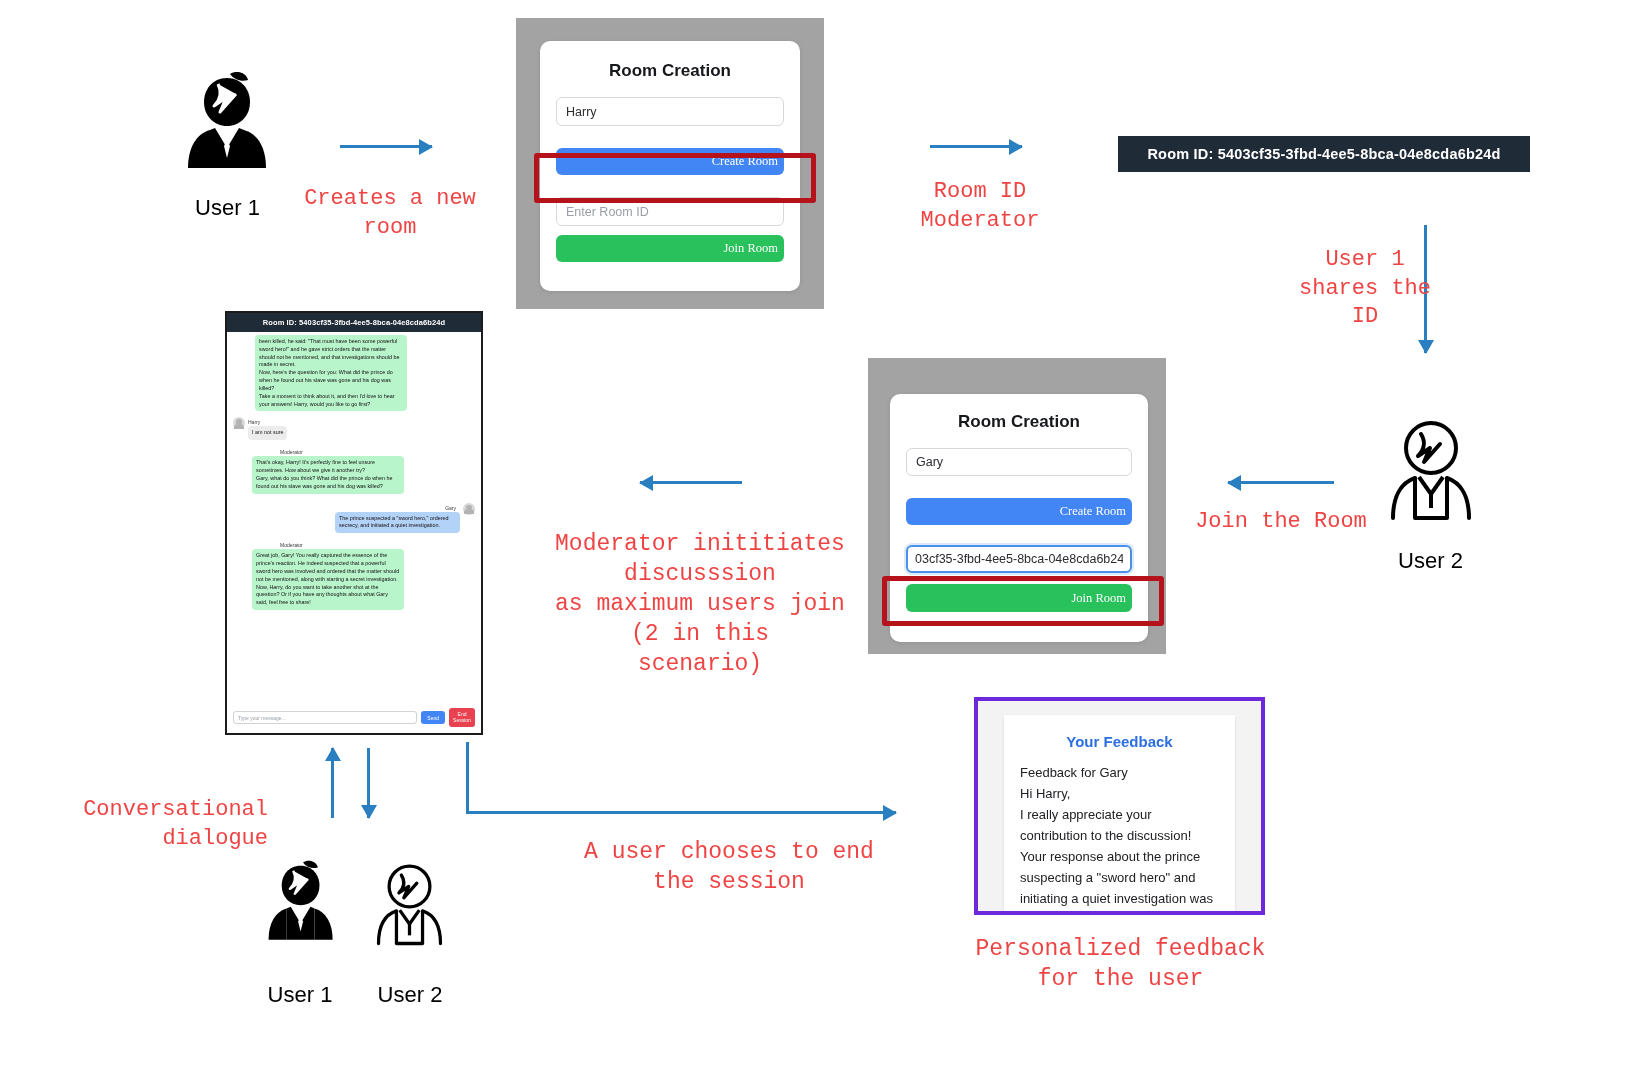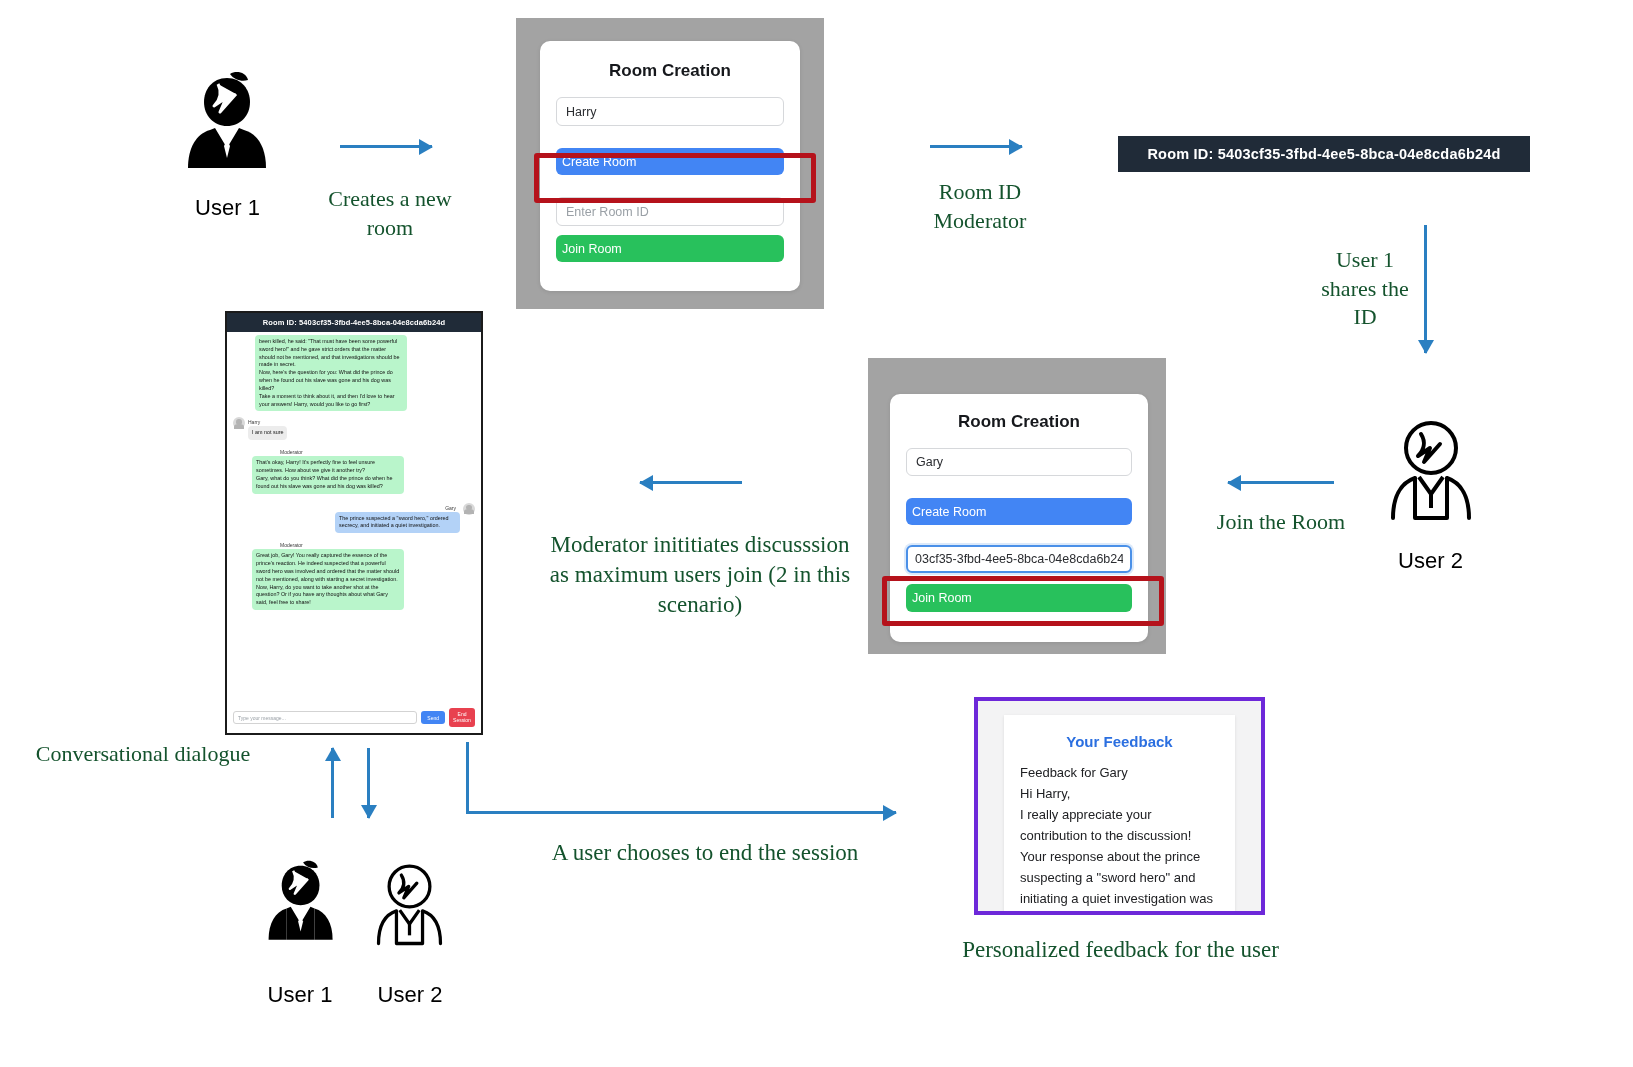--- a/index.html
+++ b/index.html
@@ -4,22 +4,22 @@
 <style>
   html,body{margin:0;padding:0;}
   body{
     width:1633px;height:1067px;position:relative;background:#ffffff;
     font-family:"Liberation Sans",sans-serif;overflow:hidden;
   }
   .abs{position:absolute;}
 
   
   .flow-label{
-    position:absolute;color:#14532d;font-size:22px;line-height:1.3;
-    text-align:center;font-family:Liberation Serif, serif;
+    position:absolute;color:#ef4444;font-size:22px;line-height:1.3;
+    text-align:center;font-family:Liberation Mono, monospace;
   }
   .flow-label.big{font-size:23px;}
 
   
   .arrow-h{position:absolute;height:3px;background:#2a7fc1;}
   .arrow-h::after{
     content:"";position:absolute;right:-1px;top:50%;transform:translateY(-50%);
     border-top:8px solid transparent;border-bottom:8px solid transparent;
     border-left:14px solid #2a7fc1;
   }
@@ -47,22 +47,22 @@
   }
   .rc-input{
     display:block;box-sizing:border-box;width:100%;
     border:1px solid #d6d8db;border-radius:6px;background:#fff;
     color:#2a2c30;font-family:"Liberation Sans",sans-serif;outline:none;
   }
   .rc-input::placeholder{color:#9aa0a6;}
   .rc-input.focused{border:2px solid #4a90e8;box-shadow:0 0 0 2px rgba(74,144,232,.20);}
   .rc-btn{
     display:block;box-sizing:border-box;width:100%;border:none;border-radius:6px;
-    color:#fff;text-align:left;cursor:pointer;
-    font-family:Liberation Sans, sans-serif;
+    color:#fff;text-align:right;cursor:pointer;
+    font-family:Liberation Serif, serif;
   }
   .btn-blue{background:#4285f4;}
   .btn-green{background:#28c15c;}
   .hl-box{
     position:absolute;border:5px solid #b5121b;border-radius:3px;
     pointer-events:none;
   }
 
   
   .roomid-badge{
@@ -268,27 +268,27 @@
     </div>
   </div>
 
   <div class="chat-input-row">
     <div class="chat-text">Type your message...</div>
     <div class="chat-send">Send</div>
     <div class="chat-end">End Session</div>
   </div>
 </div>
 
-<div class="flow-label" style="left:18px;top:740px;width:250px;">Conversational dialogue</div>
+<div class="flow-label" style="left:18px;top:796px;width:250px;text-align:right;">Conversational dialogue</div>
 <div class="arrow-v up" style="left:331px;top:748px;height:70px;"></div>
 <div class="arrow-v" style="left:367px;top:748px;height:70px;"></div>
 
 <div class="abs" style="left:466px;top:742px;width:3px;height:72px;background:#2a7fc1;"></div>
 <div class="arrow-h" style="left:466px;top:811px;width:430px;"></div>
-<div class="flow-label big" style="left:550px;top:838px;width:310px;">A user chooses to end the session</div>
+<div class="flow-label big" style="left:574px;top:838px;width:310px;">A user chooses to end the session</div>
 
 <div class="abs" style="left:262px;top:860px;width:78px;height:92px;">
   <svg width="78" height="92" viewBox="0 0 95 110">
     <path d="M47 6 C32 6 24 18 24 30 C24 44 34 54 47 54 C60 54 70 44 70 30 C70 18 62 6 47 6 Z" fill="#000"></path>
     <path d="M38 12 C42 20 40 28 34 34 L46 26 L40 40 L56 22" fill="#fff" stroke="#fff" stroke-width="3" stroke-linejoin="round"></path>
     <path d="M50 2 C56 -2 66 0 68 8 C62 10 54 8 50 2 Z" fill="#000"></path>
     <path d="M30 58 C16 62 8 76 8 96 L30 96 L30 74 Z" fill="#000"></path>
     <path d="M64 58 C78 62 86 76 86 96 L64 96 L64 74 Z" fill="#000"></path>
     <path d="M35 56 L47 76 L59 56 L64 58 L64 96 L30 96 L30 58 Z" fill="#000"></path>
     <path d="M38 57 L47 72 L56 57 L47 63 Z" fill="#fff"></path>

